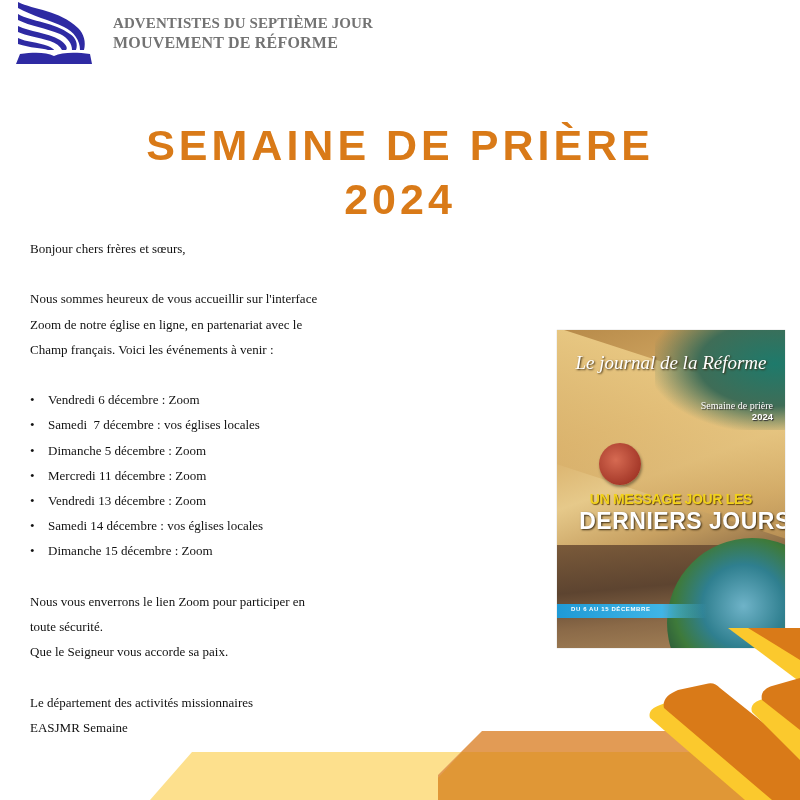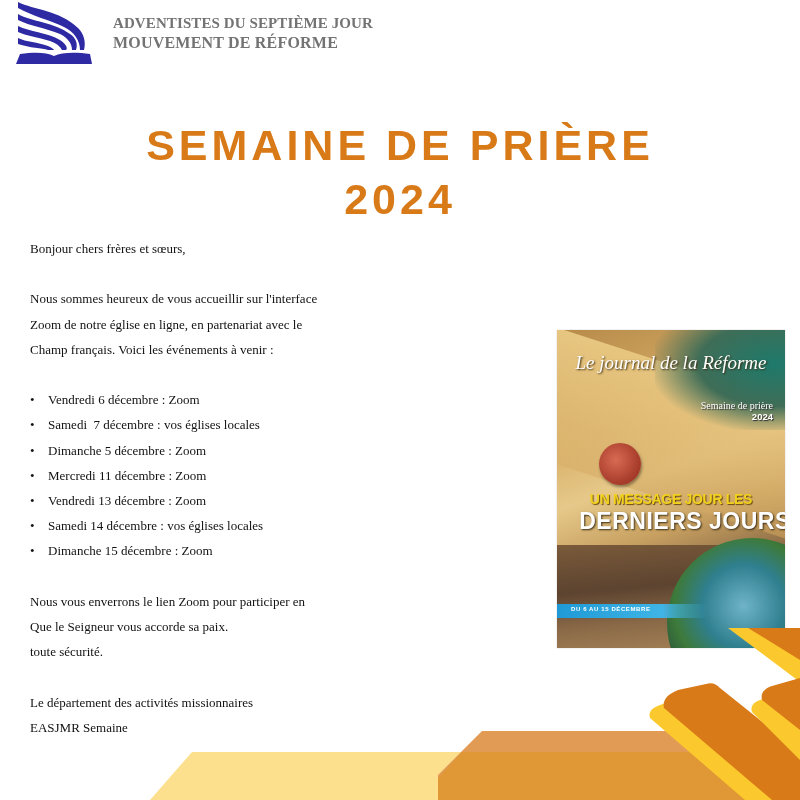--- a/index.html
+++ b/index.html
@@ -83,22 +83,22 @@
     <li class="pre">Vendredi 6 décembre : Zoom</li>
     <li class="pre">Samedi  7 décembre : vos églises locales</li>
     <li class="pre">Dimanche 5 décembre : Zoom</li>
     <li class="pre">Mercredi 11 décembre : Zoom</li>
     <li class="pre">Vendredi 13 décembre : Zoom</li>
     <li class="pre">Samedi 14 décembre : vos églises locales</li>
     <li class="pre">Dimanche 15 décembre : Zoom</li>
   </ul>
   <div class="gap"></div>
   <p>Nous vous enverrons le lien Zoom pour participer en</p>
+  <p>toute sécurité.</p>
   <p>Que le Seigneur vous accorde sa paix.</p>
-  <p>toute sécurité.</p>
   <div class="gap"></div>
   <p>Le département des activités missionnaires</p>
   <p>EASJMR Semaine</p>
 </div>
 
 <div class="cover">
   <div class="flap"></div>
   <div class="teal"></div>
   <div class="journal">Le journal de la Réforme</div>
   <div class="sem">

